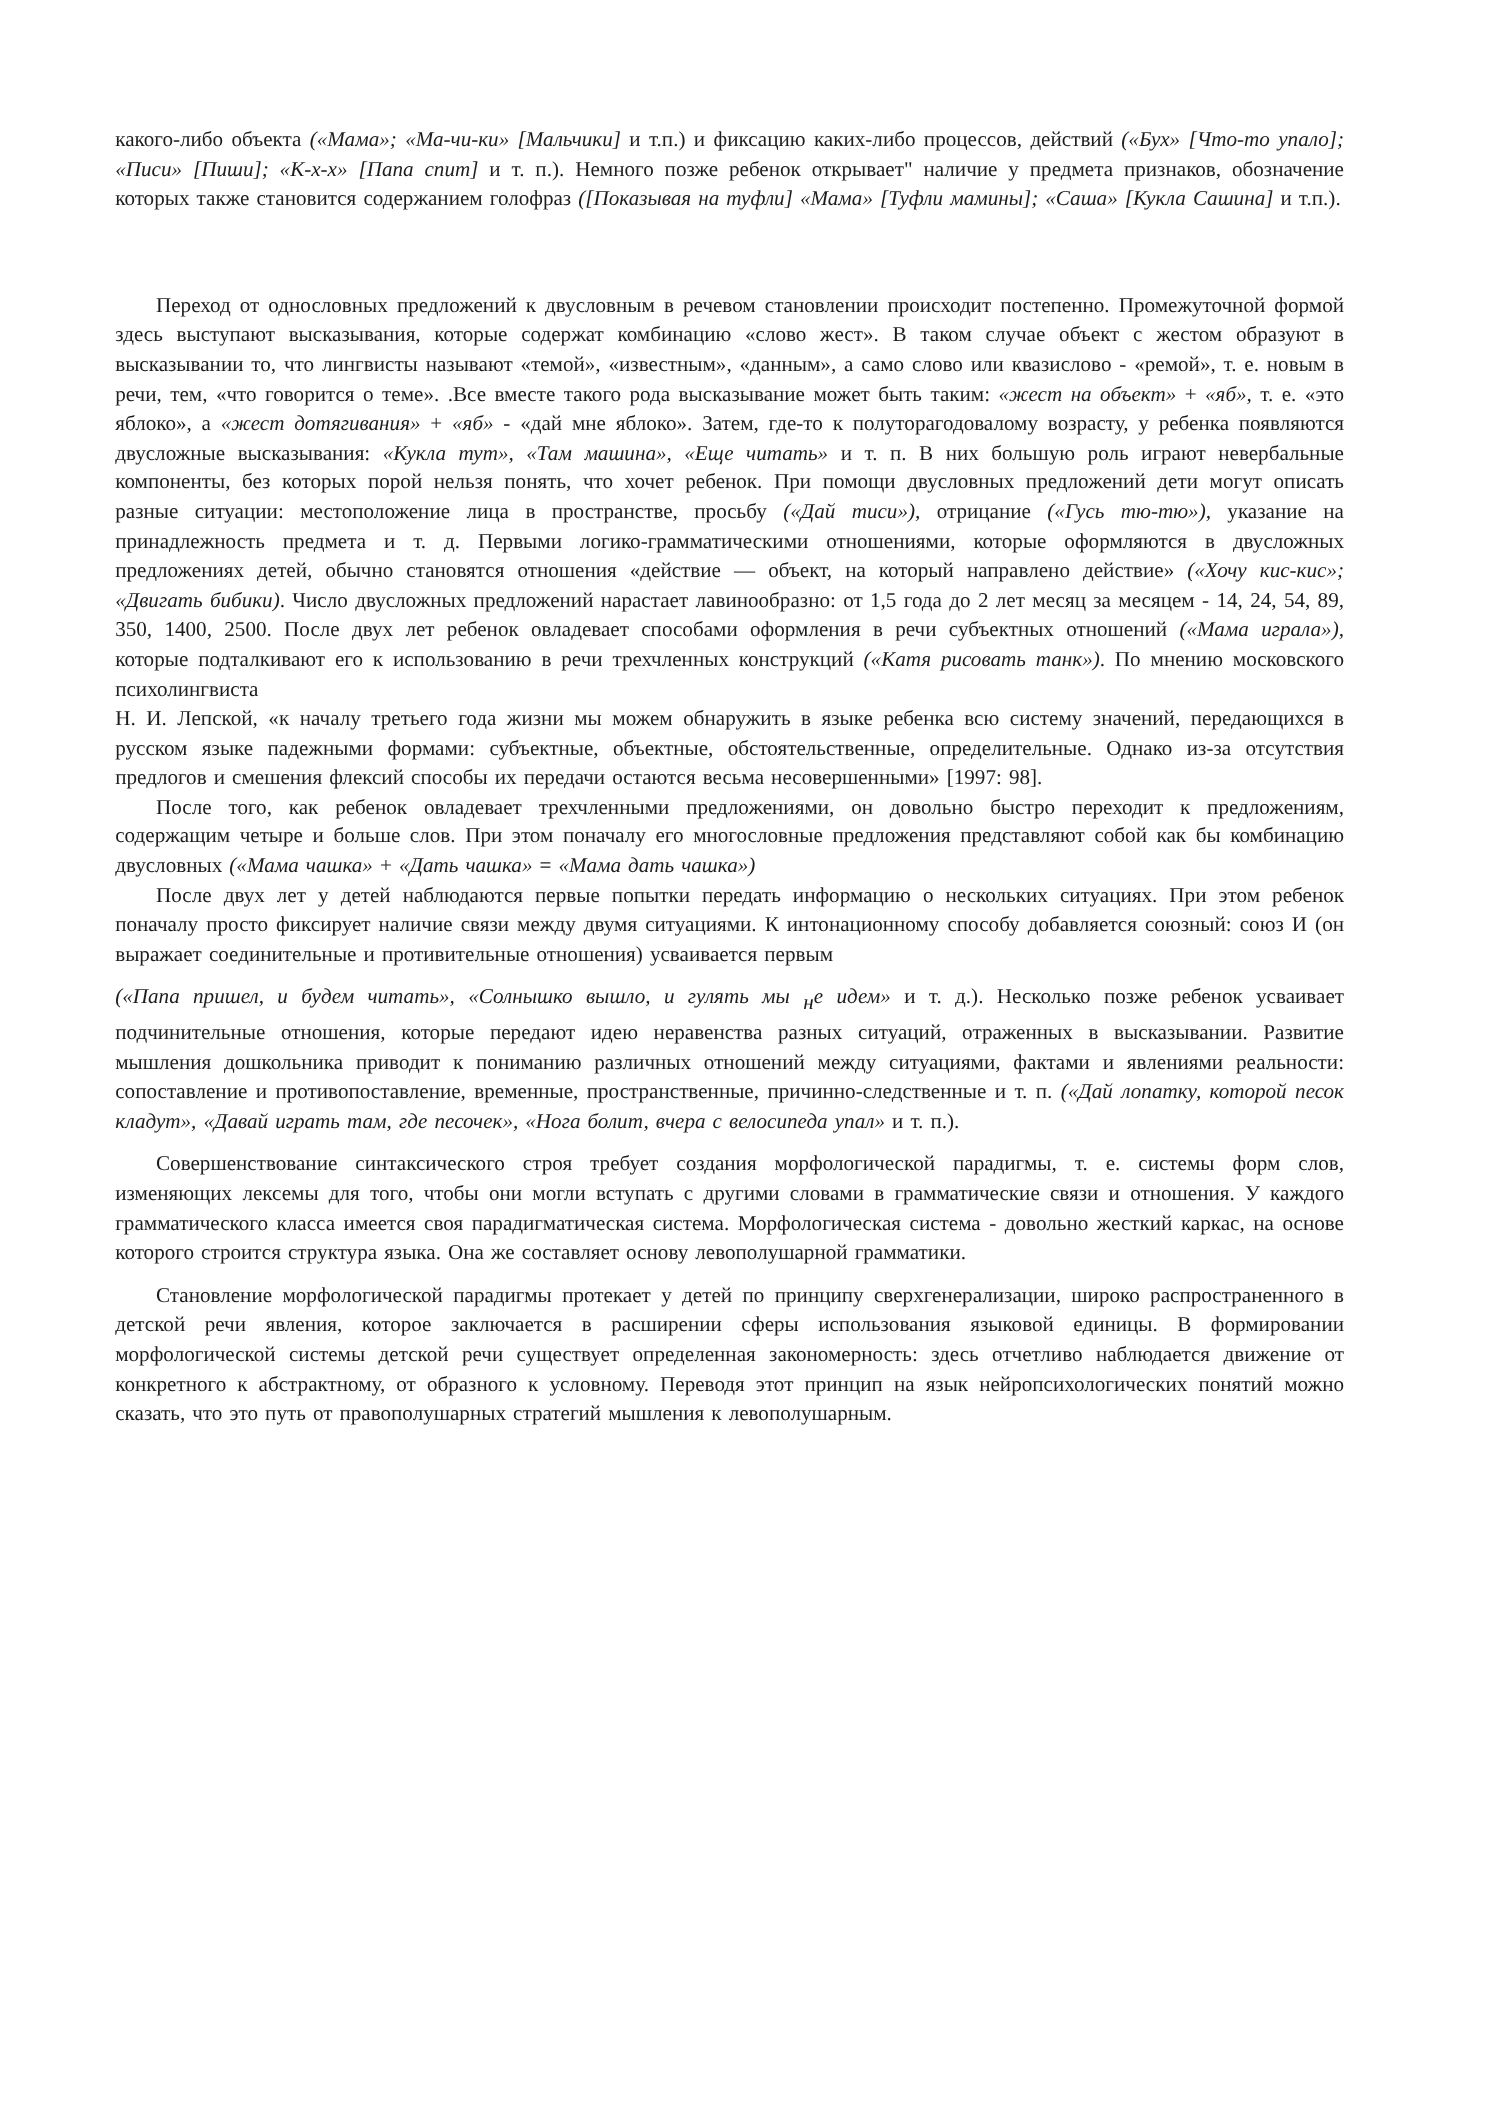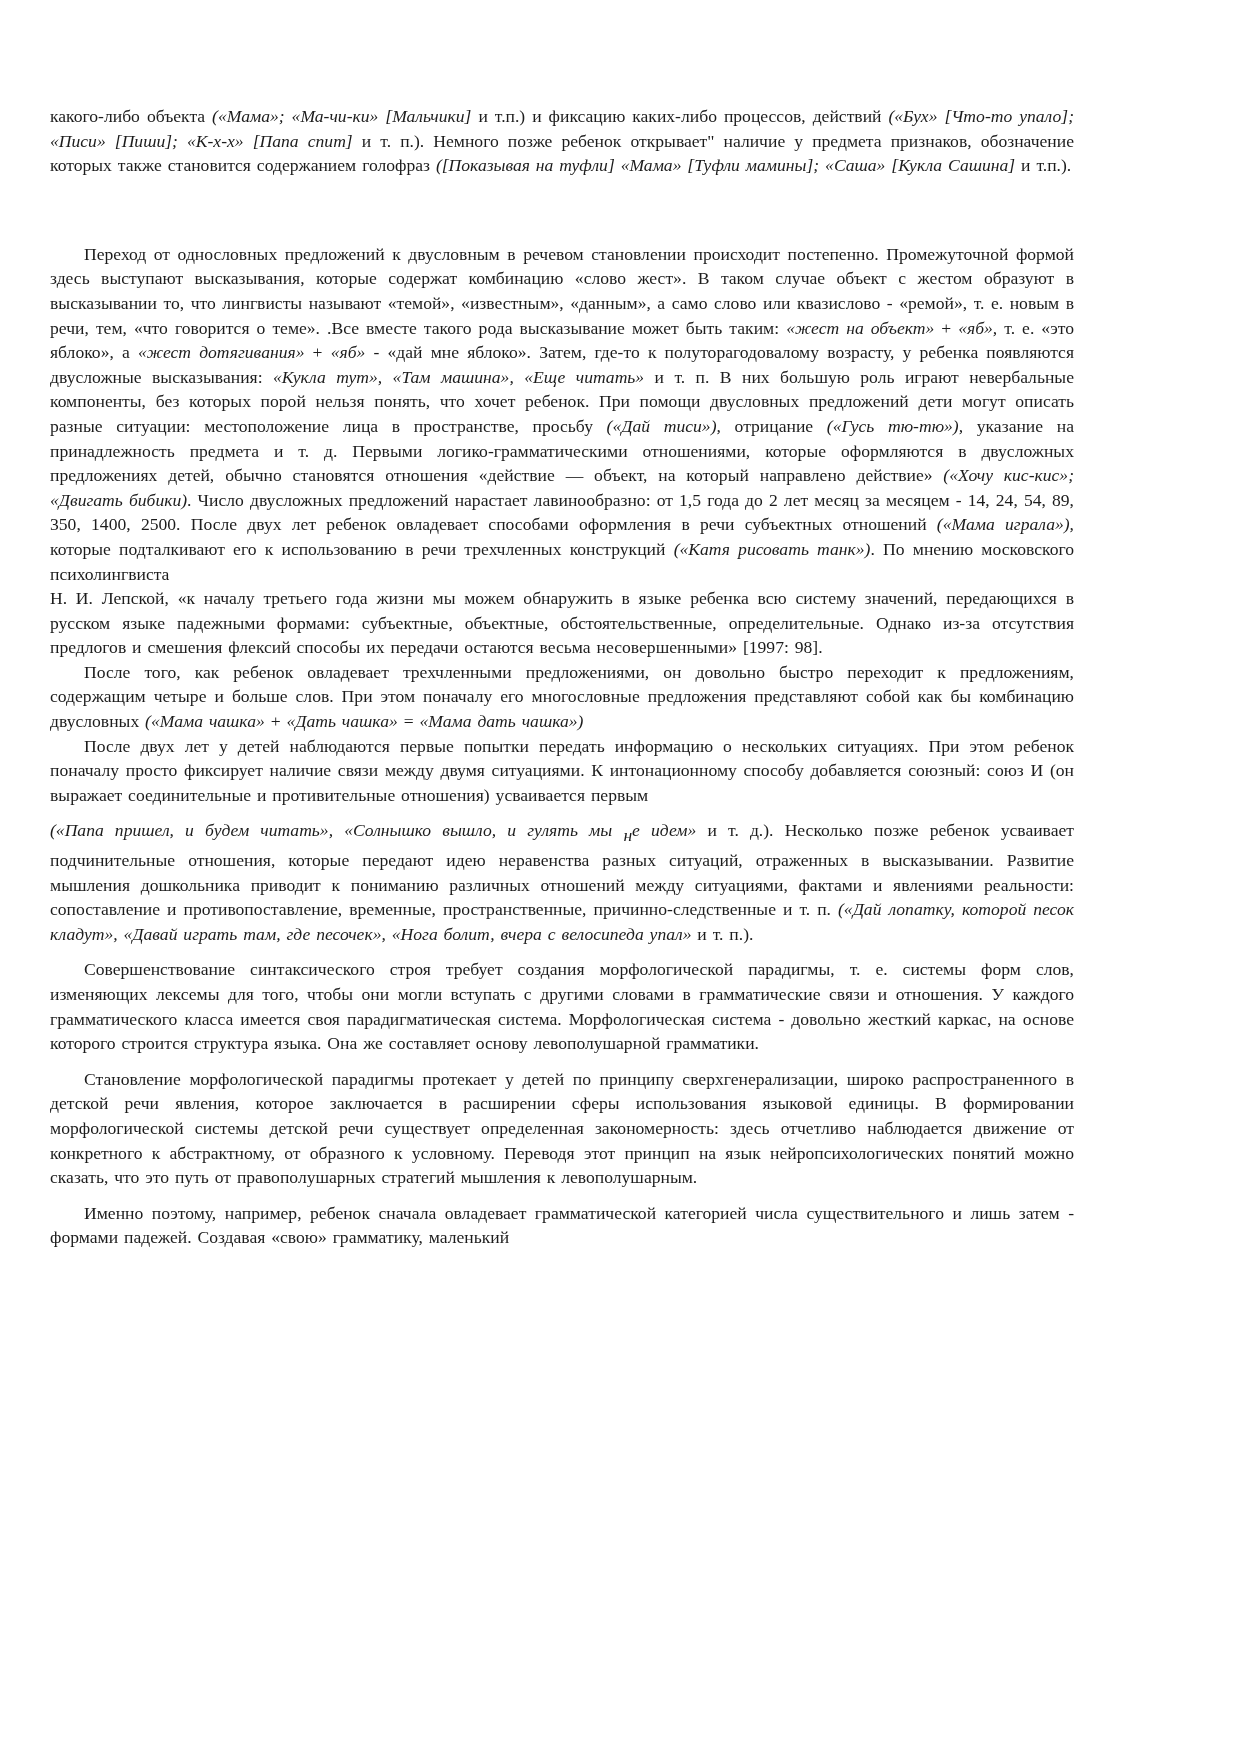--- a/index.html
+++ b/index.html
@@ -6,21 +6,21 @@
     margin: 0;
     padding: 0;
     background: #ffffff;
   }
   .page {
     position: relative;
     width: 1124px;
     min-height: 1754px;
     box-sizing: border-box;
     background: #ffffff;
-    padding: 104px 110px 120px 50px;
+    padding: 104px 110px 120px 96px;
     font-family: "Liberation Serif", "DejaVu Serif", serif;
     color: #1c1c1c;
   }
   .doc-body {
     width: 1024px;
   }
   p.para {
     margin: 0;
     font-size: 17.6px;
     line-height: 24.6px;
@@ -53,15 +53,14 @@
 <div class="page">
   <div class="doc-body">
       <p class="para"><span class="seg-normal">какого-либо объекта </span><span class="seg-italic">(«Мама»; «Ма-чи-ки» [Мальчики]</span><span class="seg-normal"> и т.п.) и фиксацию каких-либо процессов, действий </span><span class="seg-italic">(«Бух» [Что-то упало]; «Писи» [Пиши]; «К-х-х» [Папа спит]</span><span class="seg-normal"> и т. п.). Немного позже ребенок открывает" наличие у предмета признаков, обозначение которых также становится содержанием голофраз </span><span class="seg-italic">([Показывая на туфли] «Мама» [Туфли мамины]; «Саша» [Кукла Сашина]</span><span class="seg-normal"> и т.п.).</span></p>
       <p class="para indent gap-large"><span class="seg-normal">Переход от однословных предложений к двусловным в речевом становлении происходит постепенно. Промежуточной формой здесь выступают высказывания, которые содержат комбинацию «слово жест». В таком случае объект с жестом образуют в высказывании то, что лингвисты называют «темой», «известным», «данным», а само слово или квазислово - «ремой», т. е. новым в речи, тем, «что говорится о теме». .Все вместе такого рода высказывание может быть таким: </span><span class="seg-italic">«жест на объект»</span><span class="seg-normal"> + </span><span class="seg-italic">«яб»,</span><span class="seg-normal"> т. е. «это яблоко», а </span><span class="seg-italic">«жест дотягивания»</span><span class="seg-normal"> + </span><span class="seg-italic">«яб»</span><span class="seg-normal"> - «дай мне яблоко». Затем, где-то к полуторагодовалому возрасту, у ребенка появляются двусложные высказывания: </span><span class="seg-italic">«Кукла тут», «Там машина», «Еще читать»</span><span class="seg-normal"> и т. п. В них большую роль играют невербальные компоненты, без которых порой нельзя понять, что хочет ребенок. При помощи двусловных предложений дети могут описать разные ситуации: местоположение лица в пространстве, просьбу </span><span class="seg-italic">(«Дай тиси»),</span><span class="seg-normal"> отрицание </span><span class="seg-italic">(«Гусь тю-тю»),</span><span class="seg-normal"> указание на принадлежность предмета и т. д. Первыми логико-грамматическими отношениями, которые оформляются в двусложных предложениях детей, обычно становятся отношения «действие — объект, на который направлено действие» </span><span class="seg-italic">(«Хочу кис-кис»; «Двигать бибики)</span><span class="seg-normal">. Число двусложных предложений нарастает лавинообразно: от 1,5 года до 2 лет месяц за месяцем - 14, 24, 54, 89, 350, 1400, 2500. После двух лет ребенок овладевает способами оформления в речи субъектных отношений </span><span class="seg-italic">(«Мама играла»),</span><span class="seg-normal"> которые подталкивают его к использованию в речи трехчленных конструкций </span><span class="seg-italic">(«Катя рисовать танк»)</span><span class="seg-normal">. По мнению московского психолингвиста</span></p>
       <p class="para"><span class="seg-normal">Н. И. Лепской, «к началу третьего года жизни мы можем обнаружить в языке ребенка всю систему значений, передающихся в русском языке падежными формами: субъектные, объектные, обстоятельственные, определительные. Однако из-за отсутствия предлогов и смешения флексий способы их передачи остаются весьма несовершенными» [1997: 98].</span></p>
       <p class="para indent"><span class="seg-normal">После того, как ребенок овладевает трехчленными предложениями, он довольно быстро переходит к предложениям, содержащим четыре и больше слов. При этом поначалу его многословные предложения представляют собой как бы комбинацию двусловных </span><span class="seg-italic">(«Мама чашка»</span><span class="seg-normal"> + </span><span class="seg-italic">«Дать чашка»</span><span class="seg-normal"> = </span><span class="seg-italic">«Мама дать чашка»)</span></p>
       <p class="para indent"><span class="seg-normal">После двух лет у детей наблюдаются первые попытки передать информацию о нескольких ситуациях. При этом ребенок поначалу просто фиксирует наличие связи между двумя ситуациями. К интонационному способу добавляется союзный: союз И (он выражает соединительные и противительные отношения) усваивается первым</span></p>
       <p class="para gap-small"><span class="seg-italic">(«Папа пришел, и будем читать», «Солнышко вышло, и гулять мы </span><span class="seg-subscript">н</span><span class="seg-italic">е идем»</span><span class="seg-normal"> и т. д.). Несколько позже ребенок усваивает подчинительные отношения, которые передают идею неравенства разных ситуаций, отраженных в высказывании. Развитие мышления дошкольника приводит к пониманию различных отношений между ситуациями, фактами и явлениями реальности: сопоставление и противопоставление, временные, пространственные, причинно-следственные и т. п. </span><span class="seg-italic">(«Дай лопатку, которой песок кладут», «Давай играть там, где песочек», «Нога болит, вчера с велосипеда упал»</span><span class="seg-normal"> и т. п.).</span></p>
       <p class="para indent gap-small"><span class="seg-normal">Совершенствование синтаксического строя требует создания морфологической парадигмы, т. е. системы форм слов, изменяющих лексемы для того, чтобы они могли вступать с другими словами в грамматические связи и отношения. У каждого грамматического класса имеется своя парадигматическая система. Морфологическая система - довольно жесткий каркас, на основе которого строится структура языка. Она же составляет основу левополушарной грамматики.</span></p>
       <p class="para indent gap-small"><span class="seg-normal">Становление морфологической парадигмы протекает у детей по принципу сверхгенерализации, широко распространенного в детской речи явления, которое заключается в расширении сферы использования языковой единицы. В формировании морфологической системы детской речи существует определенная закономерность: здесь отчетливо наблюдается движение от конкретного к абстрактному, от образного к условному. Переводя этот принцип на язык нейропсихологических понятий можно сказать, что это путь от правополушарных стратегий мышления к левополушарным.</span></p>
-      <p class="para indent gap-small"><span class="seg-normal">Именно поэтому, например, ребенок сначала овладевает грамматической категорией числа существительного и лишь затем - формами падежей. Создавая «свою» грамматику, маленький</span></p>
     </div>
 </div>
 
 </body></html>

